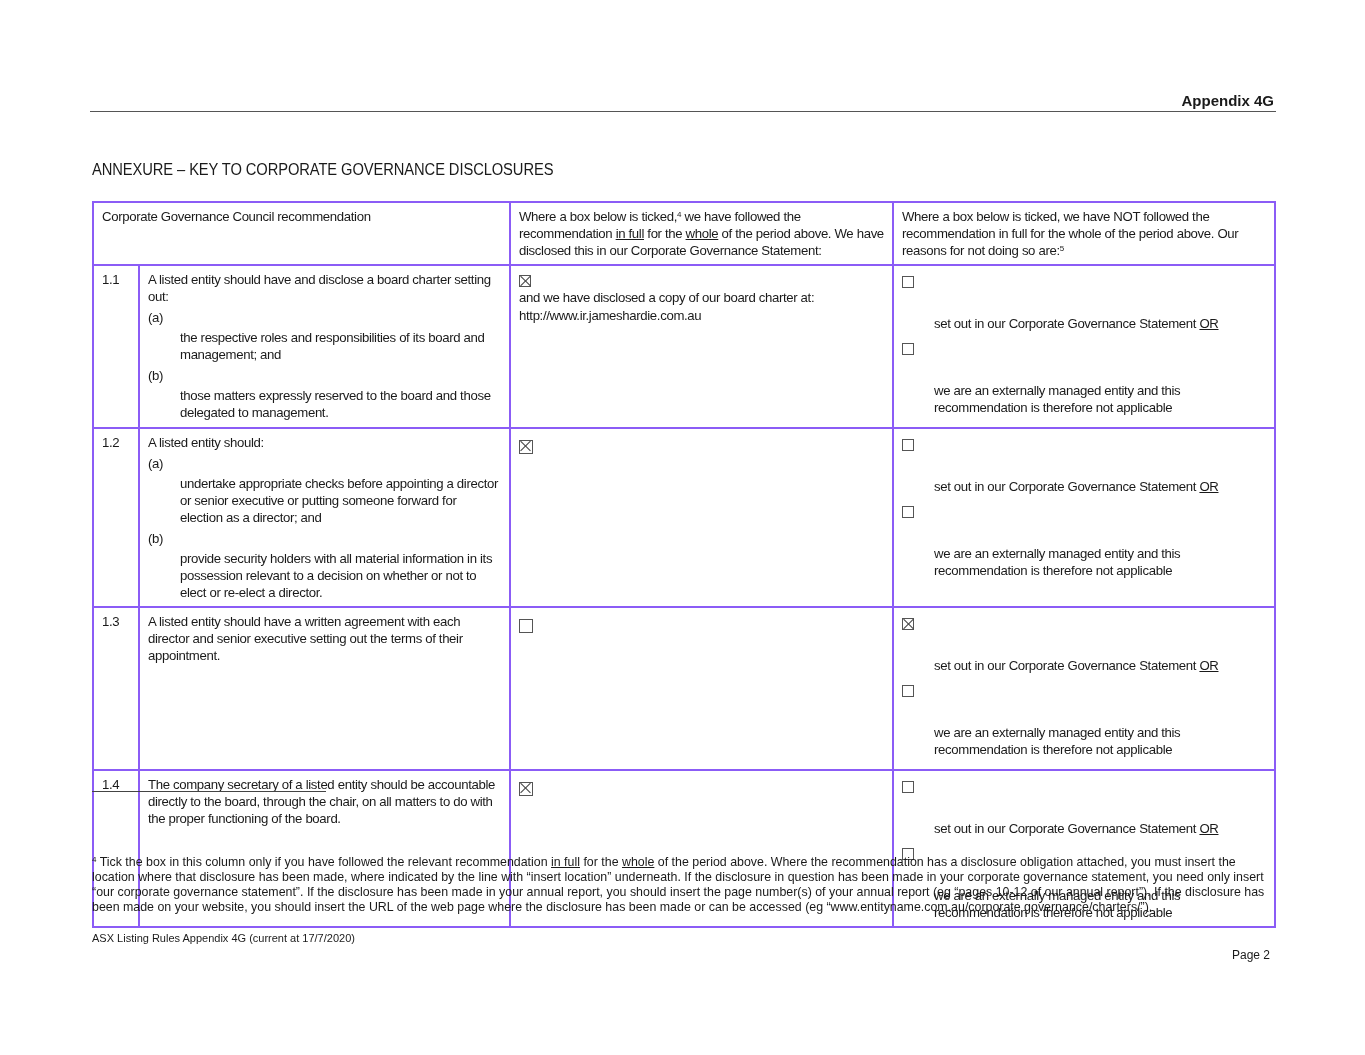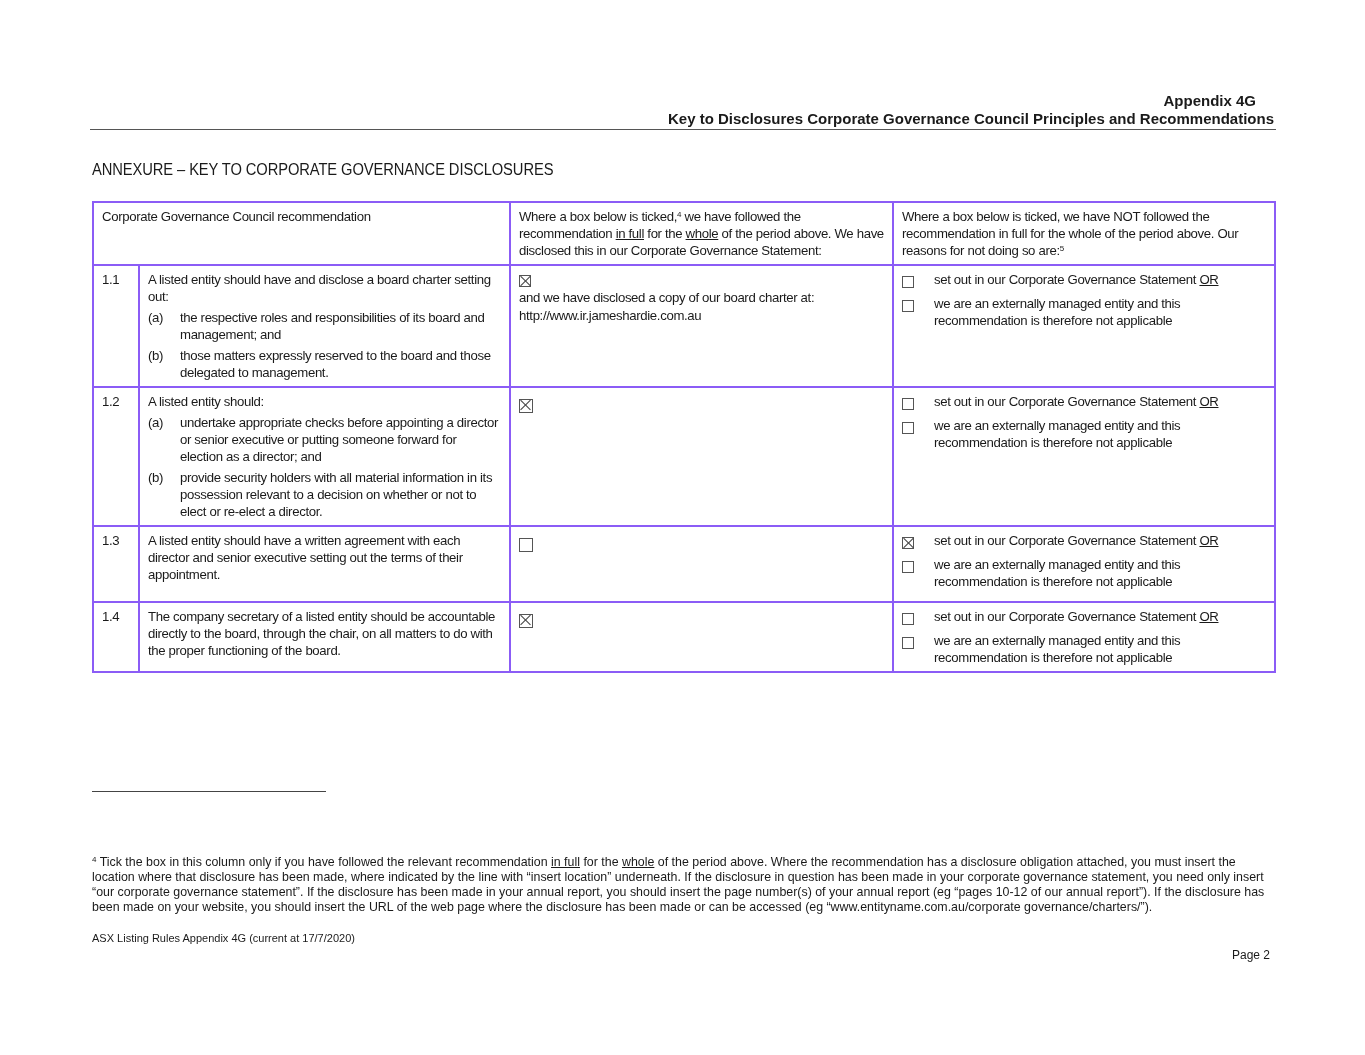--- a/index.html
+++ b/index.html
@@ -1,54 +1,53 @@
 <!DOCTYPE html>
 <html><head>
 <meta charset="utf-8">
 <style>
   * { box-sizing: border-box; margin: 0; padding: 0; }
   html, body { width: 1365px; height: 1055px; background: #ffffff; }
   body { position: relative; font-family: "Liberation Sans", sans-serif; color: #1a1a1a; overflow: hidden; }
   .page-header { position: absolute; left: 90px; top: 92px; width: 1186px; text-align: right; border-bottom: 1px solid #555; padding-bottom: 1px; }
-  .page-header .h1 { font-size: 15px; font-weight: bold; line-height: 18px; margin-right: 20px; }
+  .page-header .h1 { font-size: 15px; font-weight: bold; line-height: 18px; margin-right: 2px; }
   .page-header .h2 { font-size: 15px; font-weight: bold; line-height: 18px; margin-right: 2px; }
   .annex-title { position: absolute; left: 92px; top: 161px; font-size: 16px; font-family: "Liberation Sans", sans-serif; transform: scaleX(0.92); transform-origin: left; letter-spacing: -0.1px; }
   table.key { position: absolute; left: 92px; top: 201px; width: 1182px; border-collapse: collapse; table-layout: fixed; font-size: 13.2px; line-height: 17px; }
   table.key td { border: 2px solid #8b5cf6; vertical-align: top; padding: 5px 8px; }
   .cond { font-family: "Liberation Sans", sans-serif; letter-spacing: -0.35px; }
   .col-num { width: 46px; }
   .col-rec { width: 371px; }
   .col-yes { width: 383px; }
   .col-no { width: 382px; }
   tr.principle td { background: #dcdcdc; padding: 5px 8px 4px; }
   .rec-sub { display: flex; margin-top: 4px; }
   .rec-sub .lbl { width: 32px; flex: none; }
-  .rec-sub .txt { flex: 1; }
+  .rec-sub .txt { flex: 1; margin-top: 20px; }
   .cbx { display: inline-block; width: 12px; height: 12px; border: 1px solid #555; position: relative; vertical-align: middle; }
   .cbx.checked::before, .cbx.checked::after { content: ""; position: absolute; left: 5px; top: -2px; width: 1px; height: 14px; background: #444; }
   .cbx.checked::before { transform: rotate(45deg); }
   .cbx.checked::after { transform: rotate(-45deg); }
   .opt { display: flex; margin-bottom: 6px; }
   .opt .box { width: 32px; flex: none; padding-top: 1px; }
-  .opt .txt { flex: 1; }
+  .opt .txt { flex: 1; margin-top: 44px; }
   u { text-decoration: underline; }
   .yes-extra { margin-top: 1px; }
   .footnote-rule { position: absolute; left: 92px; top: 791px; width: 234px; border-top: 1px solid #444; }
   .footnotes { position: absolute; left: 92px; top: 815px; width: 1180px; font-size: 12.4px; line-height: 15px; }
   .footnotes p { margin-bottom: 9px; margin-top: 40px; }
   sup { font-size: 8px; vertical-align: 4px; line-height: 0; }
   .page-footer-left { position: absolute; left: 92px; top: 932px; font-size: 11px; }
   .page-footer-right { position: absolute; left: 1232px; top: 948px; font-size: 12px; }
 </style>
 </head>
 <body>
 
 <div class="page-header">
   <div class="h1">Appendix 4G</div>
-  <div class="h2">Key to Disclosures Corporate Governance Council Principles and Recommendations</div>
 </div>
 
 <div class="annex-title">ANNEXURE – KEY TO CORPORATE GOVERNANCE DISCLOSURES</div>
 
 <table class="key">
   <colgroup>
     <col class="col-num">
       <col class="col-rec">
       <col class="col-yes">
       <col class="col-no">

